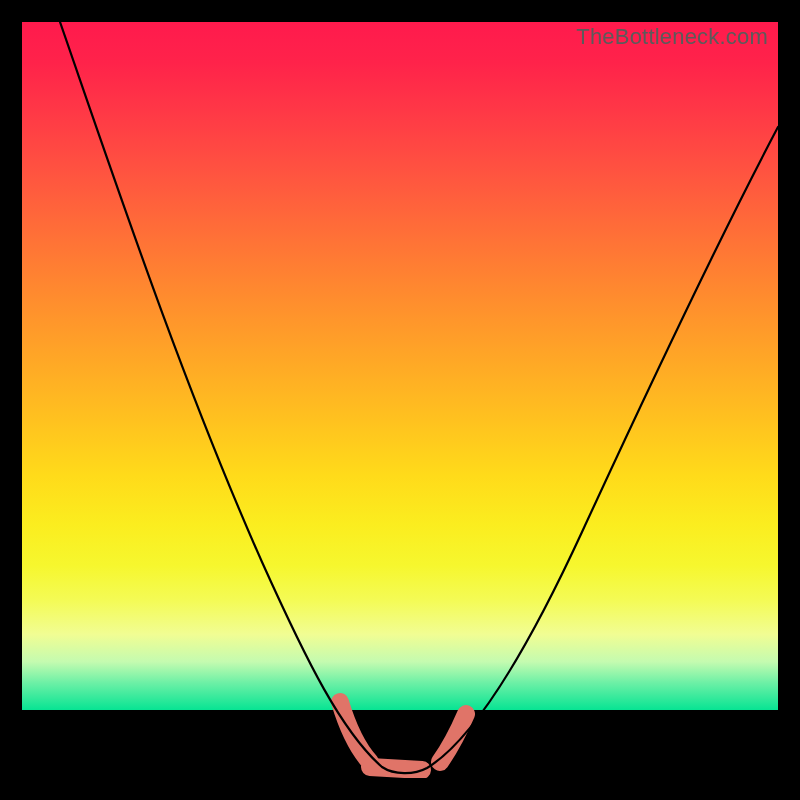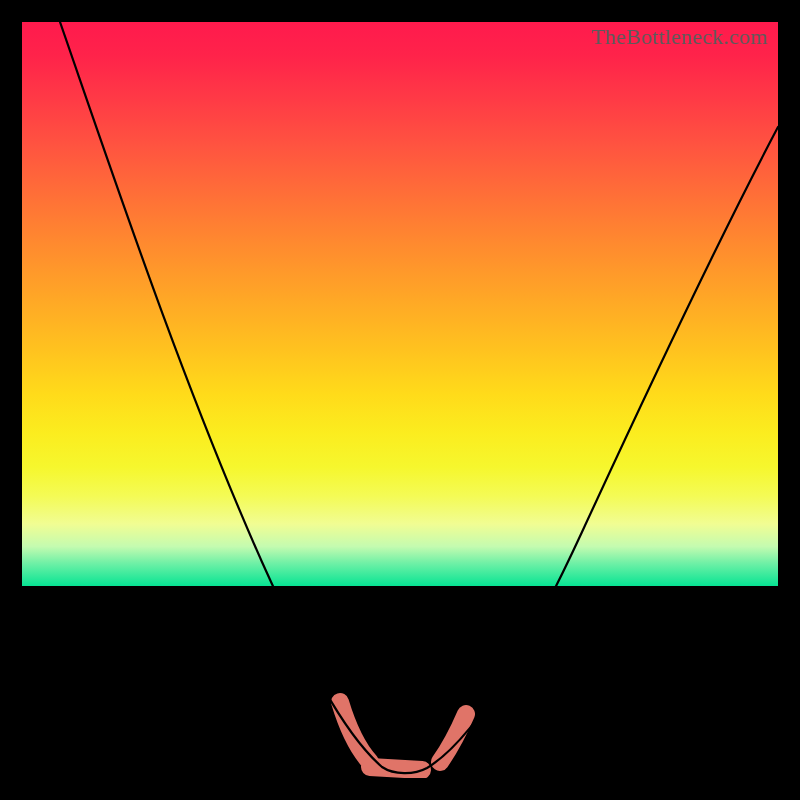--- a/index.html
+++ b/index.html
@@ -15,40 +15,39 @@
     position: relative;
     width: 800px;
     height: 800px;
     background: #000;
   }
   .plot-area {
     position: absolute;
     left: 22px;
     top: 22px;
     width: 756px;
-    height: 564px;
+    height: 688px;
     background: linear-gradient(to bottom,
       #ff1a4d 0%,
       #ff234a 6%,
       #ff3846 13%,
       #ff5440 22%,
       #ff7037 31%,
       #ff8c2e 40%,
       #ffa726 49%,
       #ffc21f 58%,
       #ffdb1a 66%,
       #fbed1f 73%,
       #f6f72e 79%,
       #f4fb55 84%,
       #f1fd93 89%,
       #c4fbb0 93%,
       #6ef0a6 96%,
       #07e493 100%
     );
-    font-family: Liberation Serif, serif;
   }
   .watermark {
     position: absolute;
     top: 2px;
     right: 10px;
     color: #5b5b5b;
     font-size: 22px;
     font-weight: 500;
     letter-spacing: 0.2px;
     pointer-events: none;

